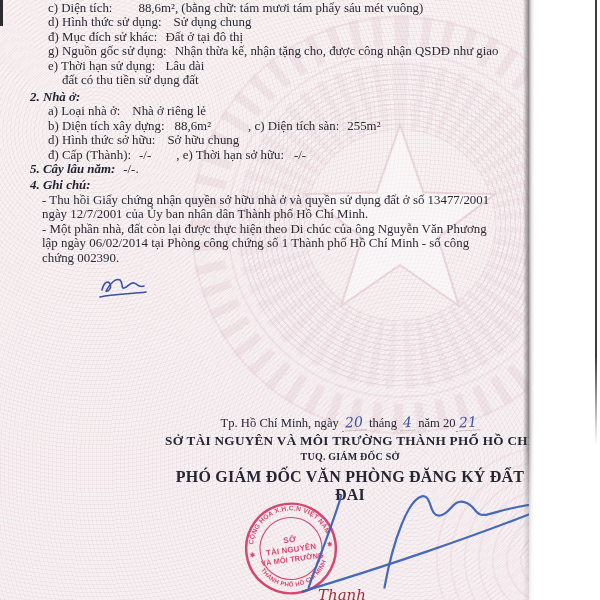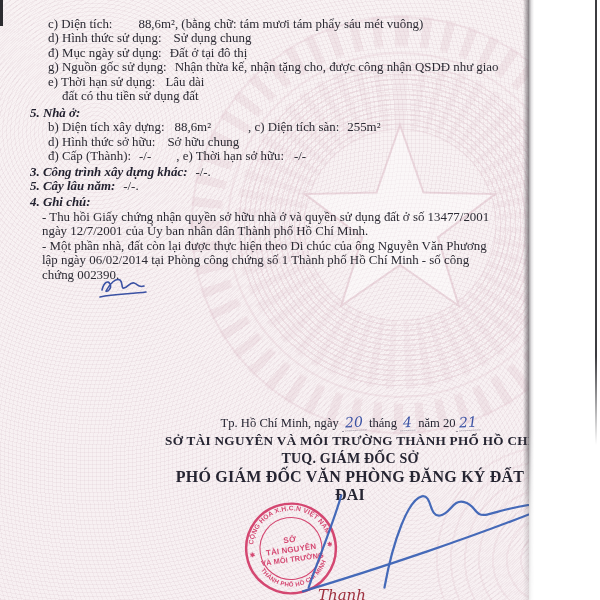--- a/index.html
+++ b/index.html
@@ -36,39 +36,39 @@
   
   .page-edge-shadow{position:absolute;left:523px;top:0;width:11px;height:600px;
     background:linear-gradient(to right, rgba(80,75,80,0) 0%, rgba(80,75,80,.62) 50%, rgba(140,135,140,.25) 75%, rgba(0,0,0,0) 100%);
     -webkit-mask:linear-gradient(to bottom,#000 0 72%,rgba(0,0,0,.35) 86%,rgba(0,0,0,.18) 100%);
     mask:linear-gradient(to bottom,#000 0 72%,rgba(0,0,0,.35) 86%,rgba(0,0,0,.18) 100%);}
   .scan-line-right{position:absolute;left:595px;top:0;width:2px;height:445px;
     background:linear-gradient(#3c3c40 0 80%, rgba(60,60,64,0) 100%);}
   .corner-mark{position:absolute;left:0;top:0;width:3px;height:26px;background:#2c2c30;}
 
   
-  .content{position:absolute;left:30px;top:17px;width:492px;color:#2b2a33;
+  .content{position:absolute;left:30px;top:1px;width:492px;color:#2b2a33;
     font-size:12.9px;line-height:14.45px;}
   .ln{white-space:nowrap;}
   .item{padding-left:18px;}
   .note{padding-left:12px;}
   .cont1{padding-left:32px;}
   .sec{font-weight:bold;font-style:italic;color:#232230;}
   .sec .plain{font-style:normal;font-weight:normal;color:#2b2a33;}
   .mt2{margin-top:2px;} .mt1{margin-top:1px;}
   .g8{margin-left:8px;} .g10{margin-left:10px;} .g12{margin-left:12px;}
   .g26{margin-left:26px;} .g37{margin-left:37px;} .g25{margin-left:25px;}
 
   
   .signoff{position:absolute;left:170px;top:414px;width:360px;text-align:center;color:#262532;}
   .dateline{font-size:12.6px;white-space:nowrap;}
   .hand{color:#3b52a4;font-family:"DejaVu Serif",serif;font-style:italic;font-size:14px;
         border-bottom:1px dotted #9a93a0;padding:0 3px;display:inline-block;transform:rotate(-3deg);}
   .dept{position:absolute;left:-5px;top:19px;font-weight:bold;font-size:13.2px;letter-spacing:.3px;white-space:nowrap;}
-  .tuq{position:absolute;left:0;top:37px;width:360px;font-weight:bold;font-size:14px;letter-spacing:.2px;}
+  .tuq{position:absolute;left:0;top:37px;width:360px;font-weight:bold;font-size:10px;letter-spacing:.2px;}
   .role{position:absolute;left:0;top:54px;width:360px;font-weight:bold;font-size:16px;letter-spacing:.2px;}
 
   .stamp-wrap{position:absolute;left:237px;top:497px;width:108px;height:103px;}
   .sig-wrap{position:absolute;left:270px;top:480px;width:300px;height:120px;}
   .initial-wrap{position:absolute;left:94px;top:270px;width:60px;height:32px;}
   .bottom-name{position:absolute;left:318px;top:586px;font-style:italic;font-size:15px;color:#9e2f3e;
     font-family:"DejaVu Serif",serif;white-space:nowrap;}
 </style>
 </head>
 <body>
@@ -83,31 +83,31 @@
       <div class="wm-wreath"></div>
       <svg class="wm-star" width="210" height="210" viewBox="-105 -105 210 210">
         <polygon points="0,-100 23.5,-32.4 95.1,-30.9 37.8,12.4 58.8,80.9 0,40 -58.8,80.9 -37.8,12.4 -95.1,-30.9 -23.5,-32.4" fill="rgba(255,255,255,.75)" stroke="rgba(215,178,190,.8)" stroke-width="2"></polygon>
       </svg>
     </div>
     <div class="wm-rings2"></div>
 
     <div class="content">
       <div class="ln item"><span>c) Diện tích:</span><span class="g26">88,6m², (bằng chữ: tám mươi tám phẩy sáu mét vuông)</span></div>
       <div class="ln item"><span>d) Hình thức sử dụng:</span><span class="g12">Sử dụng chung</span></div>
-      <div class="ln item"><span>đ) Mục ngày sử dụng:</span><span class="g8">Đất ở tại đô thị</span></div>
+      <div class="ln item"><span>đ) Mục đích sử khác:</span><span class="g8">Đất ở tại đô thị</span></div>
       <div class="ln item"><span>g) Nguồn gốc sử dụng:</span><span class="g8">Nhận thừa kế, nhận tặng cho, được công nhận QSDĐ như giao</span></div>
       <div class="ln item"><span>e) Thời hạn sử dụng:</span><span class="g10">Lâu dài</span></div>
       <div class="ln cont1"><span>đất có thu tiền sử dụng đất</span></div>
 
-      <div class="ln sec mt2"><span>5. Nhà ở:</span></div>
+      <div class="ln sec mt2"><span>2. Nhà ở:</span></div>
+      <div class="ln item"><span>a) Loại nhà ở:</span><span class="g12">Nhà ở riêng lẻ</span></div>
       <div class="ln item"><span>b) Diện tích xây dựng:</span><span class="g10">88,6m²</span><span class="g37">, c) Diện tích sàn:</span><span class="g8">255m²</span></div>
       <div class="ln item"><span>d) Hình thức sở hữu:</span><span class="g12">Sở hữu chung</span></div>
       <div class="ln item"><span>đ) Cấp (Thành):</span><span class="g8">-/-</span><span class="g25">, e) Thời hạn sở hữu:</span><span class="g10">-/-</span></div>
 
-      <div class="ln sec mt1"><span>3. Công trình xây dựng khác:</span><span class="plain g8">-/-.</span></div>
       <div class="ln sec"><span>5. Cây lâu năm:</span><span class="plain g8">-/-.</span></div>
       <div class="ln sec mt2"><span>4. Ghi chú:</span></div>
 
       <div class="ln note"><span>- Thu hồi Giấy chứng nhận quyền sở hữu nhà ở và quyền sử dụng đất ở số 13477/2001</span></div>
       <div class="ln note"><span>ngày 12/7/2001 của Ủy ban nhân dân Thành phố Hồ Chí Minh.</span></div>
       <div class="ln note"><span>- Một phần nhà, đất còn lại được thực hiện theo Di chúc của ông Nguyễn Văn Phương</span></div>
       <div class="ln note"><span>lập ngày 06/02/2014 tại Phòng công chứng số 1 Thành phố Hồ Chí Minh - số công</span></div>
       <div class="ln note"><span>chứng 002390.</span></div>
     </div>
 

